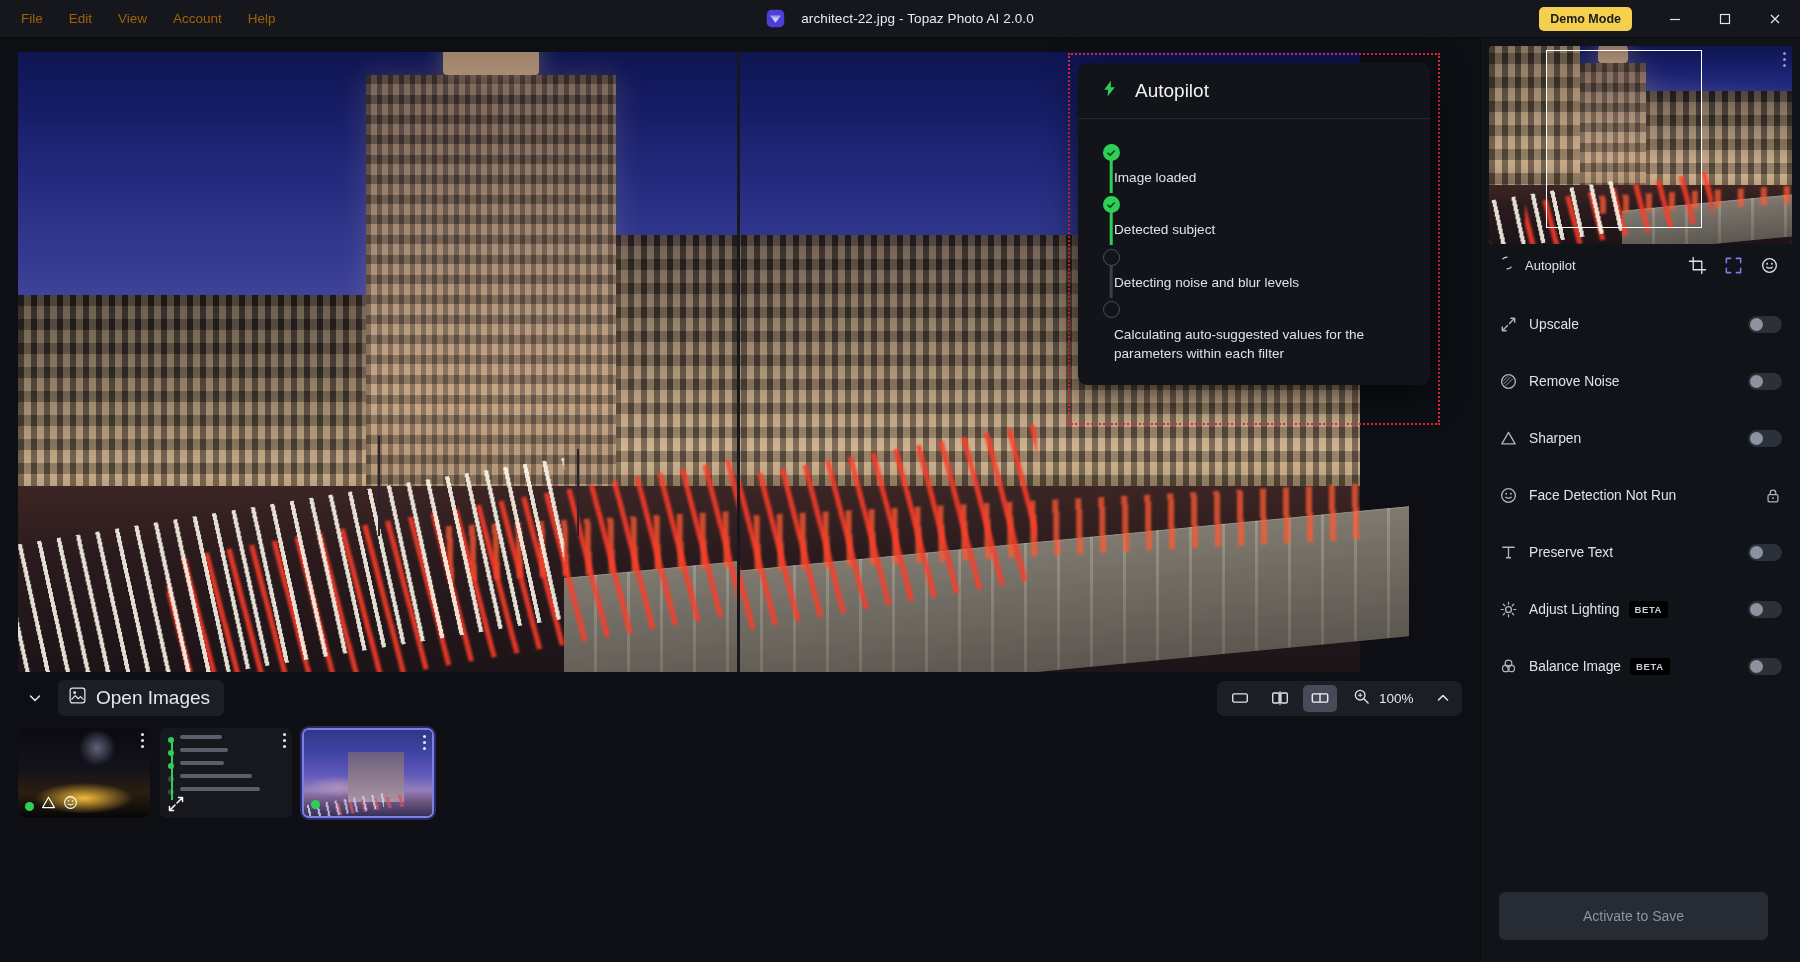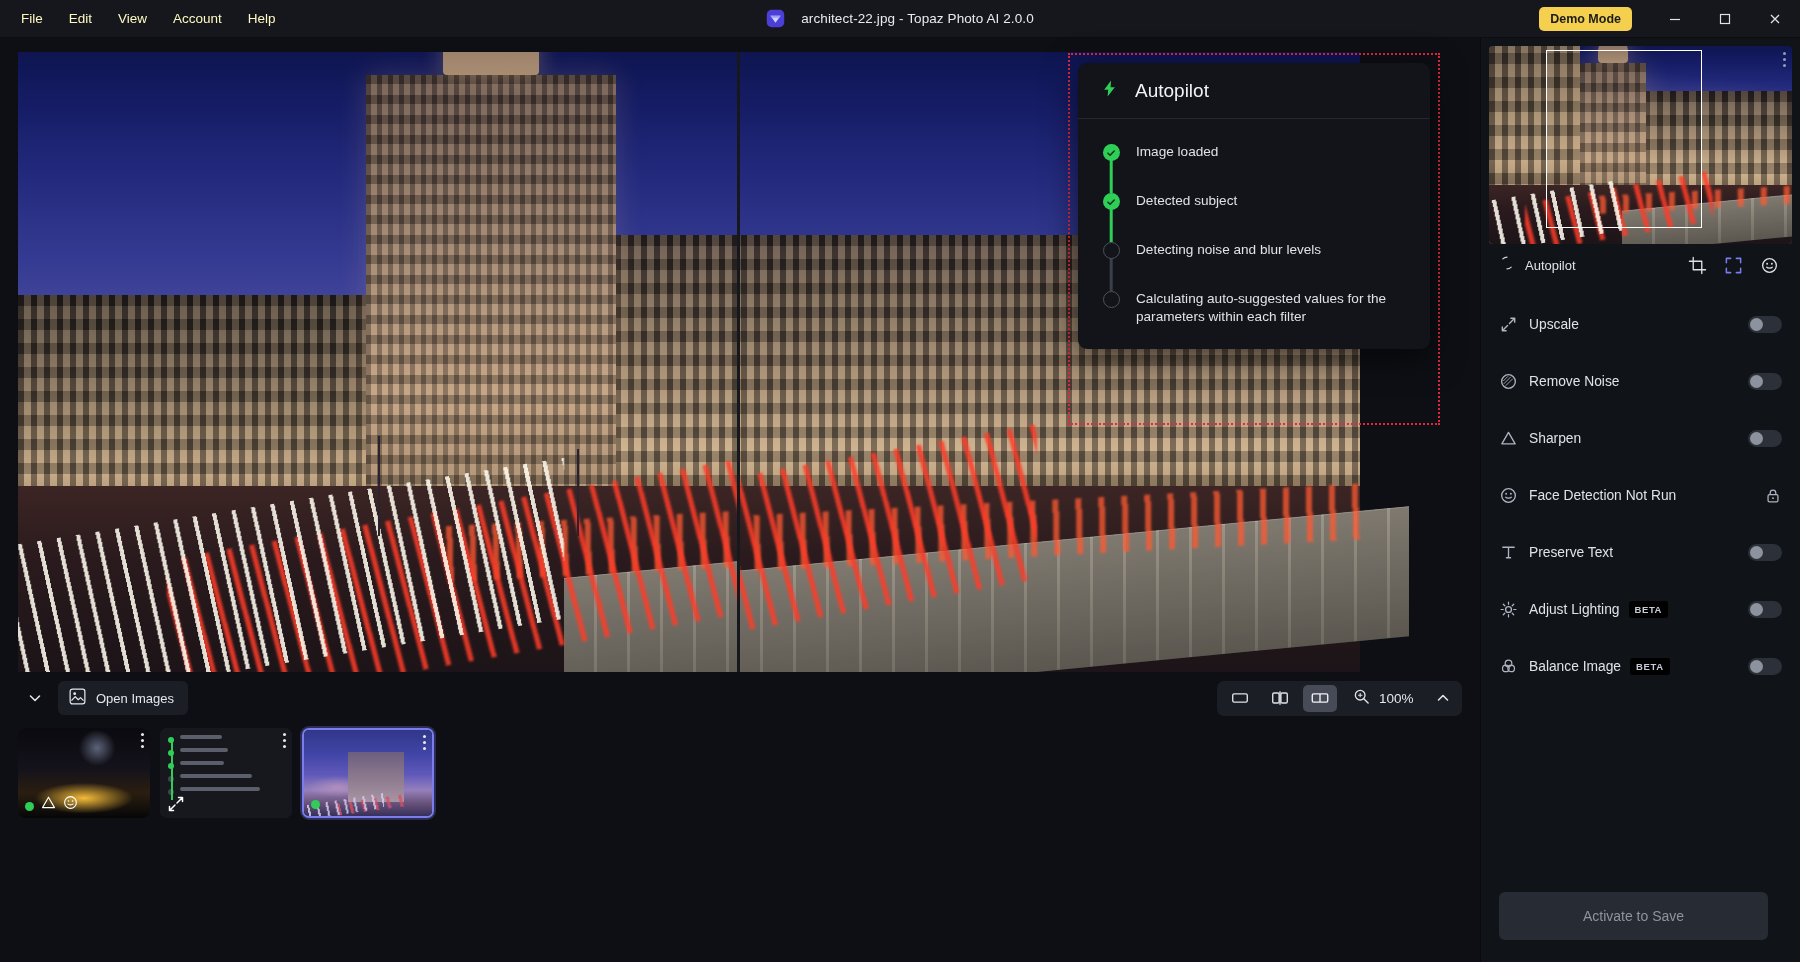--- a/index.html
+++ b/index.html
@@ -15,21 +15,21 @@
   
   .titlebar {
     height: 38px; flex: 0 0 38px;
     background: #15171d;
     display: flex; align-items: center;
     position: relative;
     border-bottom: 1px solid #0b0d11;
   }
   .menu { display: flex; align-items: center; padding-left: 10px; gap: 4px; }
   .menu-item {
-    font-size: 13.5px; color: #fef9c3;
+    font-size: 13.5px; color: #a16207;
     padding: 6px 11px; border-radius: 4px; cursor: default; white-space: nowrap;
   }
   .title-center {
     position: absolute; left: 0; right: 0; top: 0; bottom: 0;
     display: flex; align-items: center; justify-content: center; gap: 16px;
     pointer-events: none;
   }
   .app-logo { width: 19px; height: 19px; display: block; }
   .title-text { font-size: 13.5px; color: #e8eaf0; letter-spacing: .1px; }
   .title-right {
@@ -185,21 +185,21 @@
     z-index: 41; overflow: hidden;
   }
   .ap-head {
     display:flex; align-items:center; gap: 16px;
     padding: 16px 22px 16px 22px; border-bottom: 1px solid #24272f;
   }
   .ap-title { font-size: 19px; color:#f1f2f6; }
   .ap-steps { padding: 16px 0 22px 0; position: relative; }
   .ap-step {
     position: relative; display:flex; align-items:flex-start;
-    padding: 0 20px 0 22px; min-height: 49px;
+    padding: 0 20px 0 22px; min-height: 49px; flex-direction: column;
   }
   .ap-dotcol { position: relative; width: 22px; flex: 0 0 22px; display:flex; justify-content:center; }
   .ap-dot {
     position: relative; z-index: 2; margin-top: 9px;
     width: 17px; height: 17px; border-radius: 50%;
     display:flex; align-items:center; justify-content:center;
     background: #121419;
   }
   .ap-dot.done { background:#2fcf57; }
   .ap-dot.done svg { display:block; }
@@ -223,21 +223,21 @@
   .bb-row {
     height: 52px; display:flex; align-items:center; gap: 6px;
   }
   .chev-btn {
     width: 34px; height: 30px; display:flex; align-items:center; justify-content:center;
     border-radius: 5px; cursor:pointer;
   }
   .open-images {
     display:flex; align-items:center; gap:10px;
     background:#1b1e25; border-radius: 6px; padding: 7px 14px 7px 11px; cursor:pointer;
-    font-size: 13px; color:#e4e7ee;
+    font-size: 19px; color:#e4e7ee;
   }
   .bb-right {
     margin-left:auto; display:flex; align-items:center; gap: 6px;
     background:#1b1e25; border-radius:7px; padding: 4px 6px;
   }
   .vmode {
     width: 34px; height: 27px; border-radius:5px; display:flex; align-items:center; justify-content:center;
     cursor:pointer;
   }
   .vmode.active { background:#464b57; }

